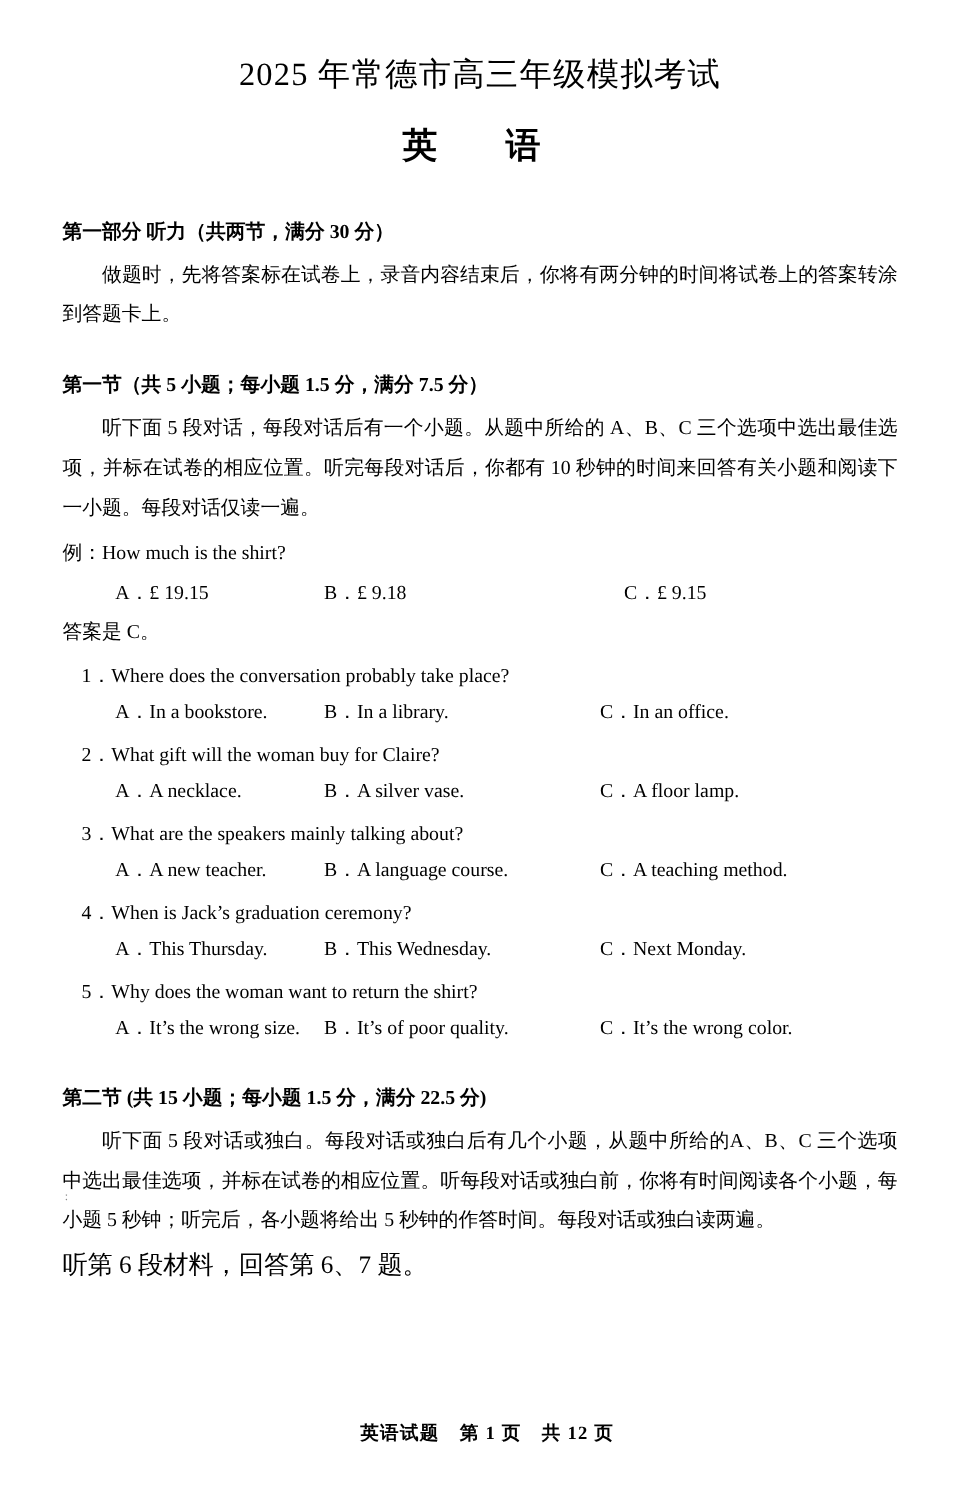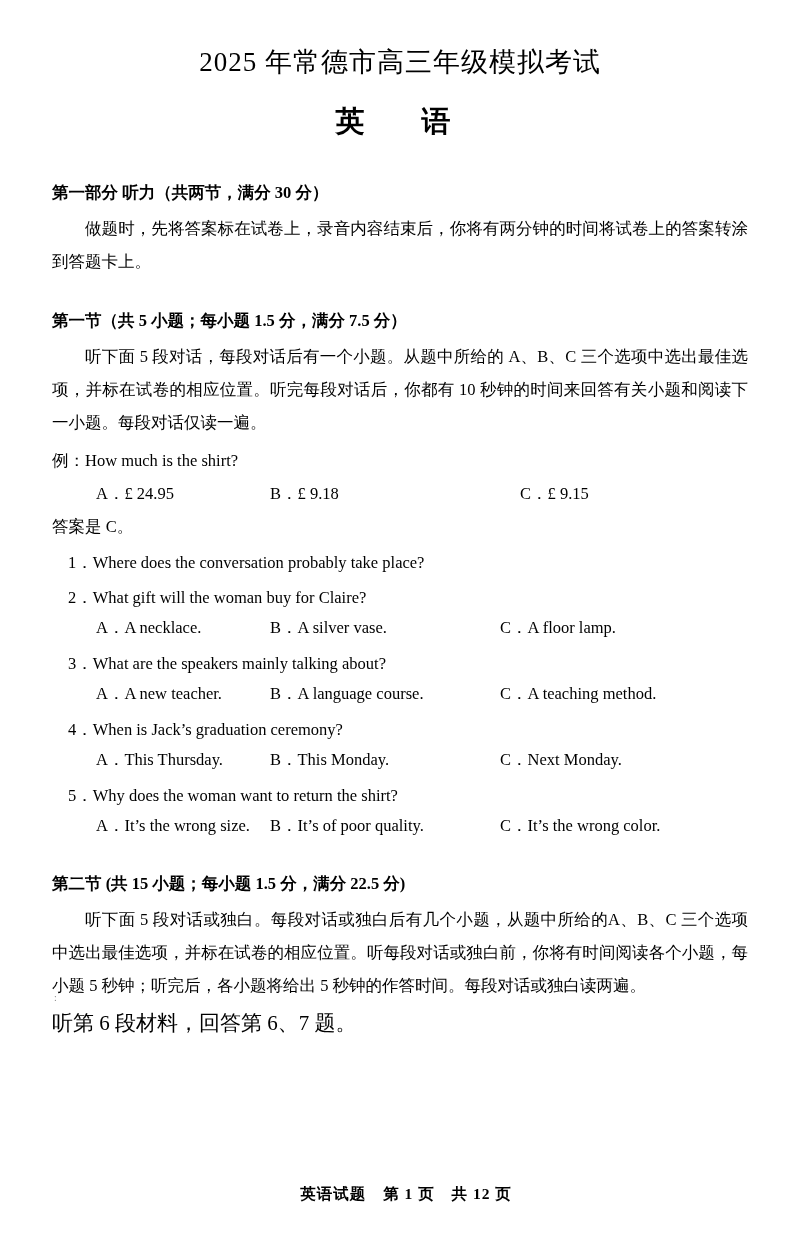--- a/index.html
+++ b/index.html
@@ -127,28 +127,33 @@
   <h2 class="subject-title">英　语</h2>
 
   <div class="section-head">第一部分  听力（共两节，满分 30 分）</div>
   <div class="para indent">做题时，先将答案标在试卷上，录音内容结束后，你将有两分钟的时间将试卷上的答案转涂到答题卡上。</div>
 
   <div class="section-head2">第一节（共 5 小题；每小题 1.5 分，满分 7.5 分）</div>
   <div class="para indent">听下面 5 段对话，每段对话后有一个小题。从题中所给的 A、B、C 三个选项中选出最佳选项，并标在试卷的相应位置。听完每段对话后，你都有 10 秒钟的时间来回答有关小题和阅读下一小题。每段对话仅读一遍。</div>
 
   <div class="example-q">例：How much is the shirt?</div>
   <div class="opt-row">
-    <div class="oa">A．£ 24.95</div>
+    <div class="oa">A．£ 19.15</div>
     <div class="ob">B．£ 9.18</div>
     <div class="oc">C．£ 9.15</div>
   </div>
   <div class="answer-line">答案是 C。</div>
 
   <div class="q-item">
     <div class="q-stem">1．Where does the conversation probably take place?</div>
+    <div class="q-opts">
+      <div class="oa">A．In a bookstore.</div>
+      <div class="ob">B．In a library.</div>
+      <div class="oc">C．In an office.</div>
+    </div>
   </div>
 
   <div class="q-item">
     <div class="q-stem">2．What gift will the woman buy for Claire?</div>
     <div class="q-opts">
       <div class="oa">A．A necklace.</div>
       <div class="ob">B．A silver vase.</div>
       <div class="oc">C．A floor lamp.</div>
     </div>
   </div>
@@ -159,21 +164,21 @@
       <div class="oa">A．A new teacher.</div>
       <div class="ob">B．A language course.</div>
       <div class="oc">C．A teaching method.</div>
     </div>
   </div>
 
   <div class="q-item">
     <div class="q-stem">4．When is Jack’s graduation ceremony?</div>
     <div class="q-opts">
       <div class="oa">A．This Thursday.</div>
-      <div class="ob">B．This Monday.</div>
+      <div class="ob">B．This Wednesday.</div>
       <div class="oc">C．Next Monday.</div>
     </div>
   </div>
 
   <div class="q-item">
     <div class="q-stem">5．Why does the woman want to return the shirt?</div>
     <div class="q-opts">
       <div class="oa">A．It’s the wrong size.</div>
       <div class="ob">B．It’s of poor quality.</div>
       <div class="oc">C．It’s the wrong color.</div>

